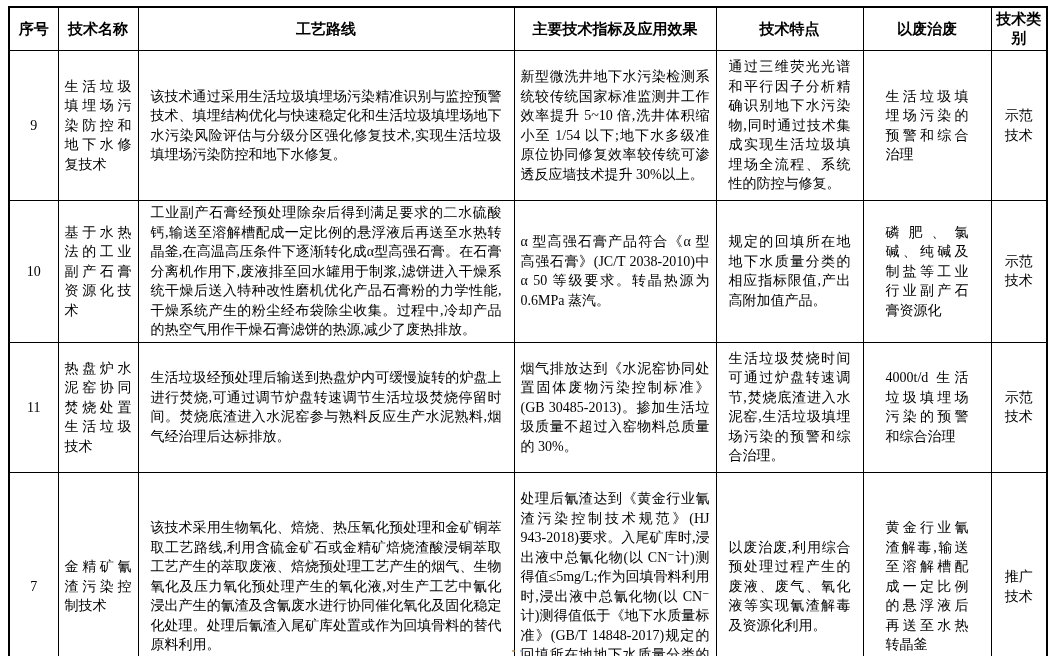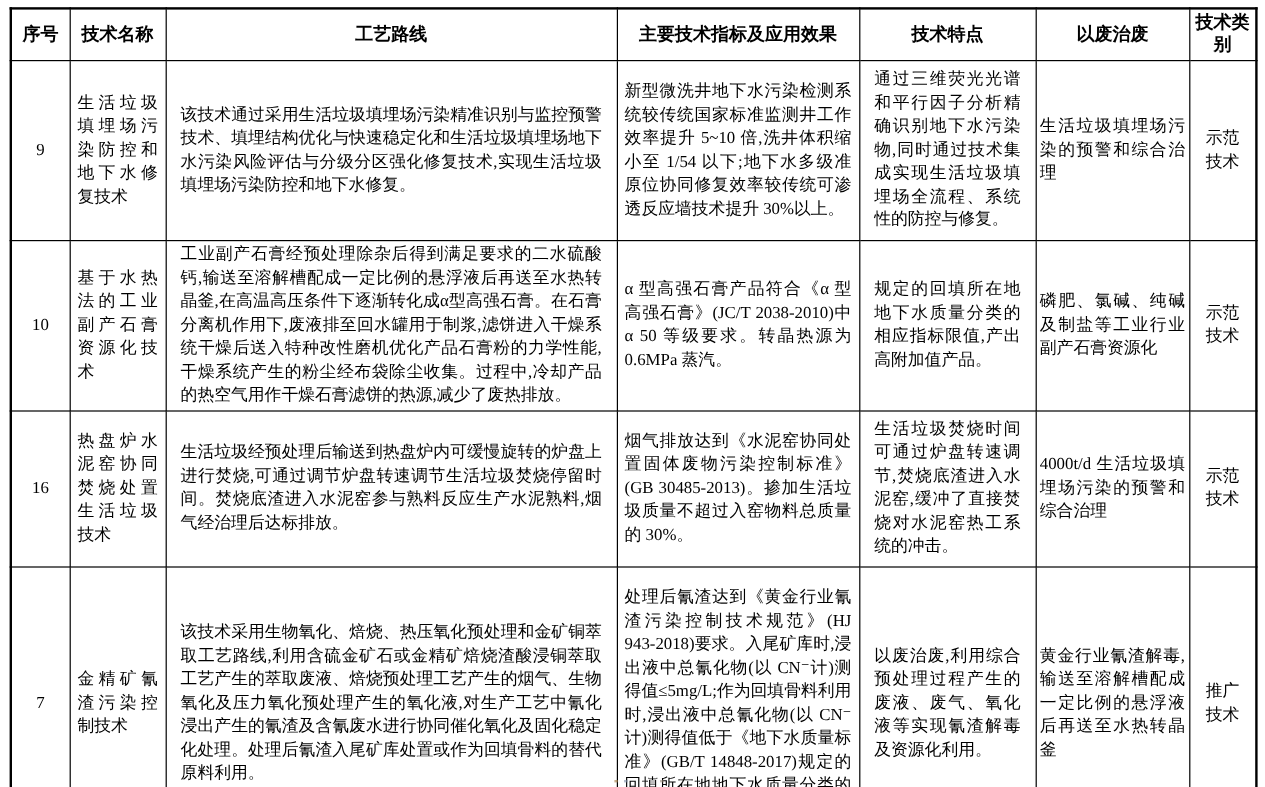--- a/index.html
+++ b/index.html
@@ -40,21 +40,21 @@
   tr.row-13{height:97px;}
   td.cell-no{text-align:center;padding:2px 2px;}
   td.cell-name{
     text-align:justify;text-justify:inter-character;
     padding:2px 6px;
   }
   td.cell-route,td.cell-ind,td.cell-feat,td.cell-scope{
     text-align:justify;text-justify:inter-character;
   }
   td.cell-ind{padding:16px 6px;}
-  td.cell-scope{padding:2px 3px;}
+  td.cell-scope{padding:2px 22px;}
   td.cell-cat{text-align:center;padding:2px 11px;}
   
   .footer-remnant{
     position:absolute;left:512px;top:650px;width:50px;height:4px;
   }
   .footer-remnant i{
     position:absolute;top:0;width:3px;height:2px;background:#9a8a7a;opacity:.6;
   }
   .footer-remnant i:nth-child(1){left:0;background:#a07840;}
   .footer-remnant i:nth-child(2){left:8px;background:#8090a8;}
@@ -97,25 +97,25 @@
     <tr class="row-10">
       <td class="cell-no">10</td>
       <td class="cell-name">基于水热法的工业副产石膏资源化技术</td>
       <td class="cell-route">工业副产石膏经预处理除杂后得到满足要求的二水硫酸钙,输送至溶解槽配成一定比例的悬浮液后再送至水热转晶釜,在高温高压条件下逐渐转化成α型高强石膏。在石膏分离机作用下,废液排至回水罐用于制浆,滤饼进入干燥系统干燥后送入特种改性磨机优化产品石膏粉的力学性能,干燥系统产生的粉尘经布袋除尘收集。过程中,冷却产品的热空气用作干燥石膏滤饼的热源,减少了废热排放。</td>
       <td class="cell-ind">α 型高强石膏产品符合《α 型高强石膏》(JC/T 2038-2010)中 α 50 等级要求。转晶热源为 0.6MPa 蒸汽。</td>
       <td class="cell-feat">规定的回填所在地地下水质量分类的相应指标限值,产出高附加值产品。</td>
       <td class="cell-scope">磷肥、氯碱、纯碱及制盐等工业行业副产石膏资源化</td>
       <td class="cell-cat">示范技术</td>
     </tr>
     <tr class="row-11">
-      <td class="cell-no">16</td>
+      <td class="cell-no">11</td>
       <td class="cell-name">热盘炉水泥窑协同焚烧处置生活垃圾技术</td>
       <td class="cell-route">生活垃圾经预处理后输送到热盘炉内可缓慢旋转的炉盘上进行焚烧,可通过调节炉盘转速调节生活垃圾焚烧停留时间。焚烧底渣进入水泥窑参与熟料反应生产水泥熟料,烟气经治理后达标排放。</td>
       <td class="cell-ind">烟气排放达到《水泥窑协同处置固体废物污染控制标准》(GB 30485-2013)。掺加生活垃圾质量不超过入窑物料总质量的 30%。</td>
-      <td class="cell-feat">生活垃圾焚烧时间可通过炉盘转速调节,焚烧底渣进入水泥窑,缓冲了直接焚烧对水泥窑热工系统的冲击。</td>
+      <td class="cell-feat">生活垃圾焚烧时间可通过炉盘转速调节,焚烧底渣进入水泥窑,生活垃圾填埋场污染的预警和综合治理。</td>
       <td class="cell-scope">4000t/d 生活垃圾填埋场污染的预警和综合治理</td>
       <td class="cell-cat">示范技术</td>
     </tr>
     <tr class="row-12">
       <td class="cell-no">7</td>
       <td class="cell-name">金精矿氰渣污染控制技术</td>
       <td class="cell-route">该技术采用生物氧化、焙烧、热压氧化预处理和金矿铜萃取工艺路线,利用含硫金矿石或金精矿焙烧渣酸浸铜萃取工艺产生的萃取废液、焙烧预处理工艺产生的烟气、生物氧化及压力氧化预处理产生的氧化液,对生产工艺中氰化浸出产生的氰渣及含氰废水进行协同催化氧化及固化稳定化处理。处理后氰渣入尾矿库处置或作为回填骨料的替代原料利用。</td>
       <td class="cell-ind">处理后氰渣达到《黄金行业氰渣污染控制技术规范》(HJ 943-2018)要求。入尾矿库时,浸出液中总氰化物(以 CN⁻计)测得值≤5mg/L;作为回填骨料利用时,浸出液中总氰化物(以 CN⁻计)测得值低于《地下水质量标准》(GB/T 14848-2017)规定的回填所在地地下水质量分类的相应指标限值。</td>
       <td class="cell-feat">以废治废,利用综合预处理过程产生的废液、废气、氧化液等实现氰渣解毒及资源化利用。</td>
       <td class="cell-scope">黄金行业氰渣解毒,输送至溶解槽配成一定比例的悬浮液后再送至水热转晶釜</td>

